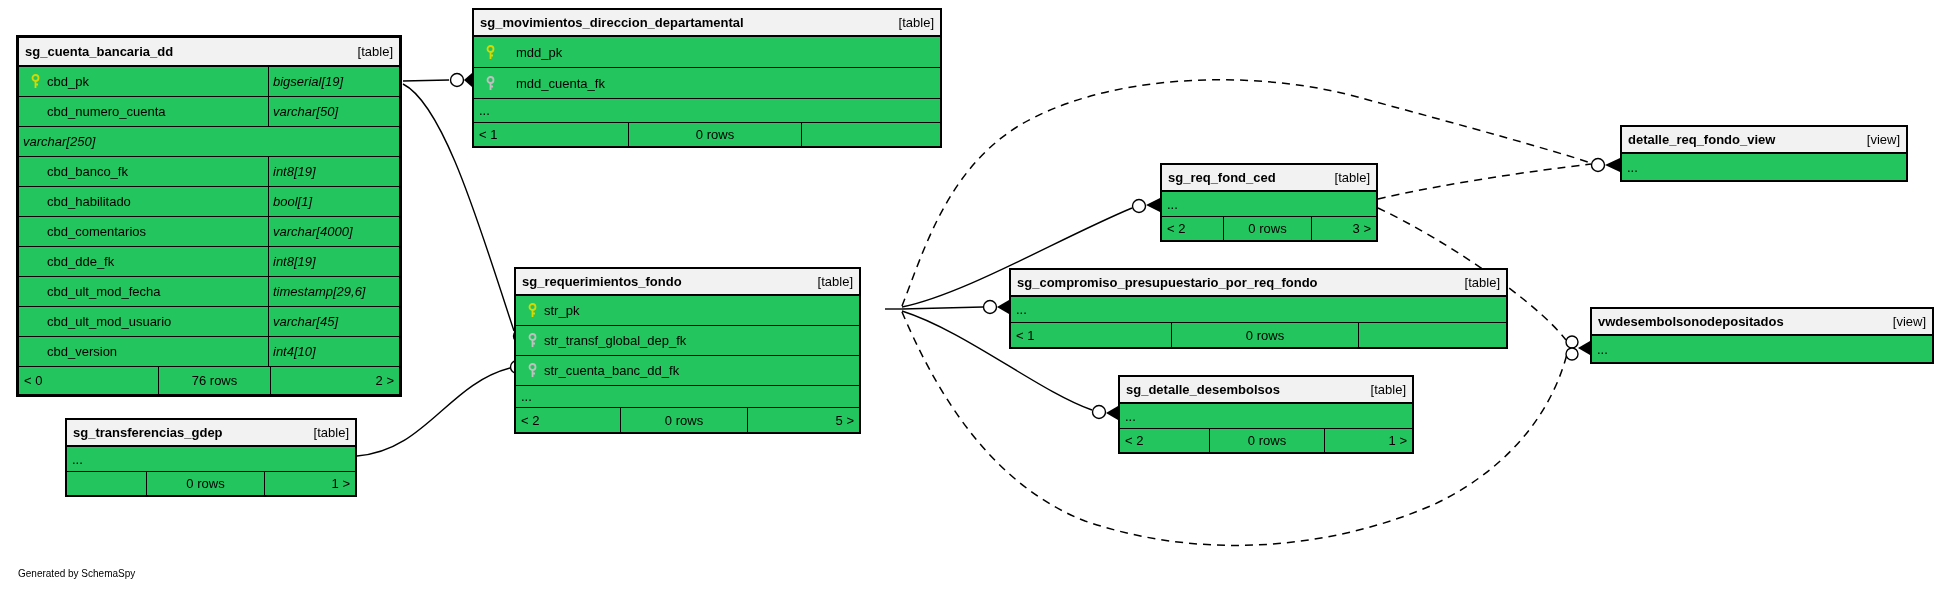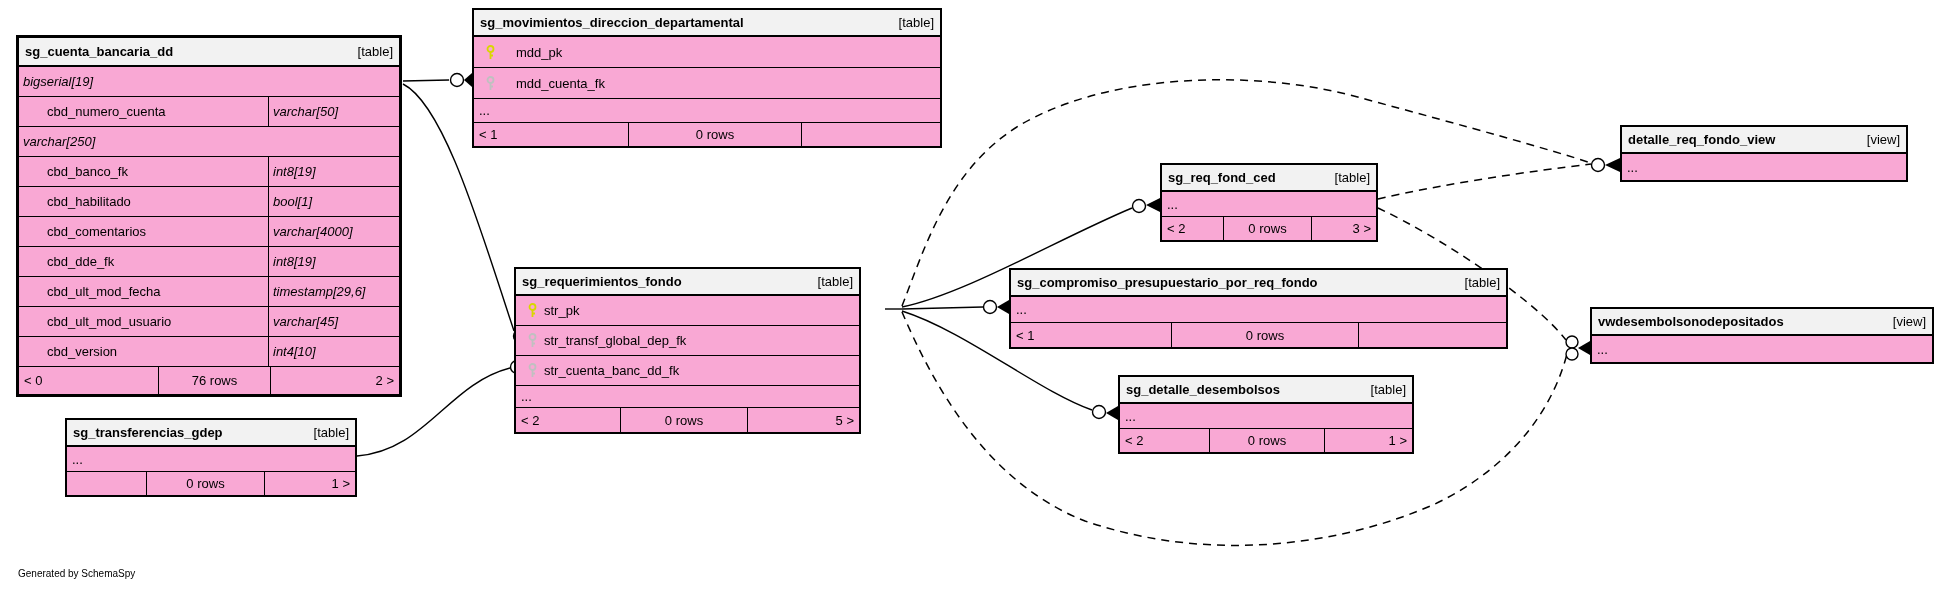--- a/index.html
+++ b/index.html
@@ -1,19 +1,19 @@
 <!DOCTYPE html>
 <html><head>
 <meta charset="utf-8">
 <style>
   html,body{margin:0;padding:0;background:#fff;}
   #canvas{position:relative;width:1952px;height:602px;background:#fff;
           font-family:"Liberation Sans","DejaVu Sans",sans-serif;color:#000;overflow:hidden;}
   #rels{position:absolute;left:0;top:0;z-index:0;pointer-events:none;}
-  .tbl{position:absolute;background:#f9a8d4;border:2px solid #000;font-size:13px;z-index:1;box-sizing:border-box;}
+  .tbl{position:absolute;background:#22c55e;border:2px solid #000;font-size:13px;z-index:1;box-sizing:border-box;}
   .tbl.main{border-width:3px;}
   .t-title{display:flex;justify-content:space-between;align-items:center;background:#f2f2f2;
            border-bottom:2px solid #000;padding:0 6px;font-weight:bold;white-space:nowrap;}
   .t-kind{font-weight:normal;padding-left:14px;}
   .row{display:flex;align-items:center;border-bottom:1px solid #000;white-space:nowrap;}
   .cname{display:flex;align-items:center;height:100%;box-sizing:border-box;padding-left:4px;}
   .ctype{flex:1;padding-left:4px;font-style:italic;}
   .divided .cname{width:250px;border-right:1px solid #000;}
   .keyicon{width:24px;display:flex;justify-content:center;align-items:center;}
   .key{stroke:#c0c0c0;}
@@ -87,20 +87,29 @@
     <circle class="dot" cx="1572" cy="354" r="6"></circle>
     <path class="crow" d="M 1578 348 L 1590 341 L 1590 355 Z"></path>
   </svg>
 
   <div class="tbl main divided" id="t1" style="left:16px;top:35px;width:386px;">
     <div class="t-title">
       <span>sg_cuenta_bancaria_dd</span>
       <span class="t-kind">[table]</span>
     </div>
     <div class="row col">
+      <div class="cname">
+          <span class="keyicon">
+            <svg class="key pk" width="11" height="15" viewBox="0 0 11 15">
+              <circle cx="5.5" cy="4" r="3" fill="none" stroke-width="1.8"></circle>
+              <path d="M5.5 7 V14 M5.5 10.5 H8" fill="none" stroke-width="1.8"></path>
+            </svg>
+          </span>
+          <span>cbd_pk</span>
+        </div>
       <div class="ctype">bigserial[19]</div>
     </div>
     <div class="row col">
       <div class="cname">
           <span class="keyicon"></span>
           <span>cbd_numero_cuenta</span>
         </div>
       <div class="ctype">varchar[50]</div>
     </div>
     <div class="row col">

